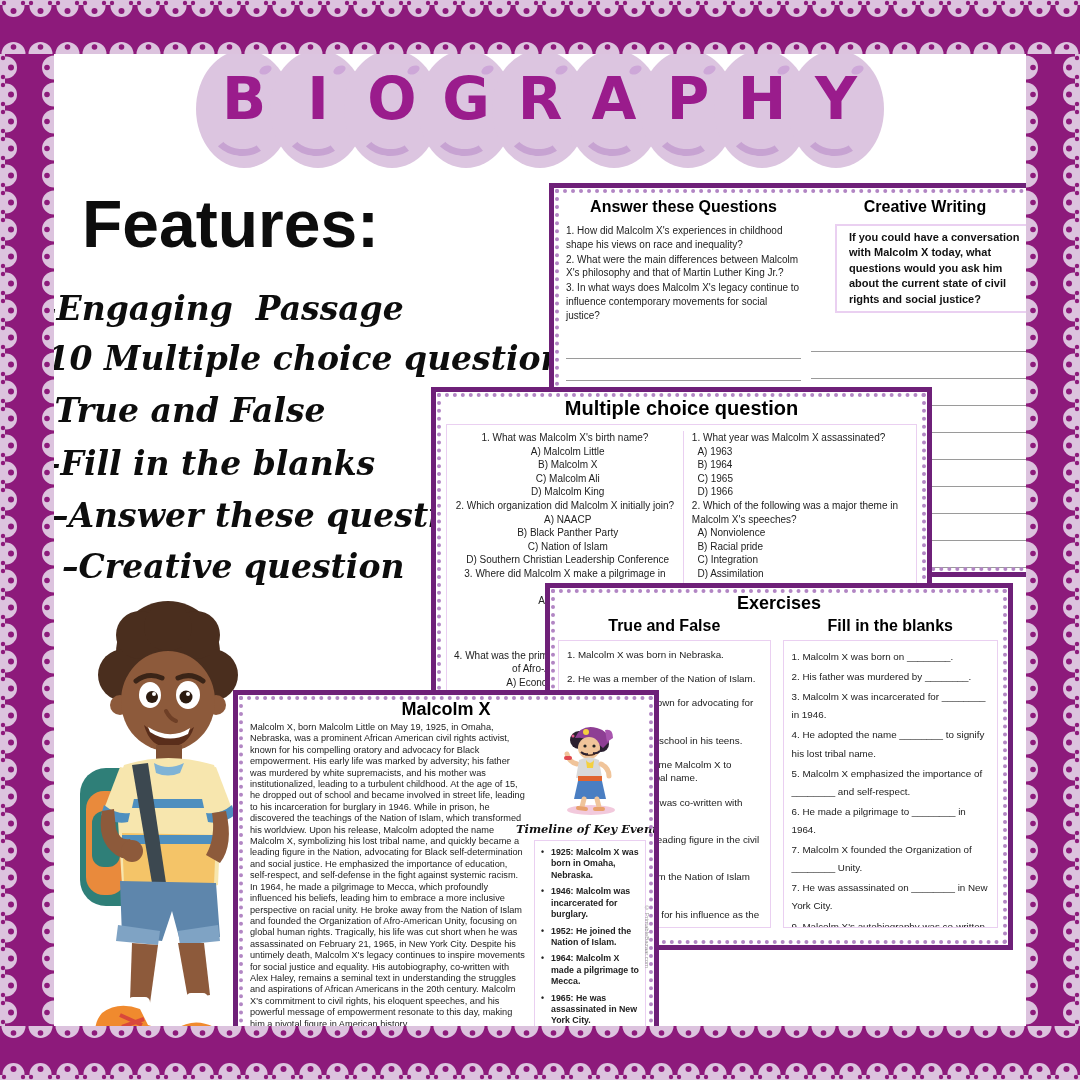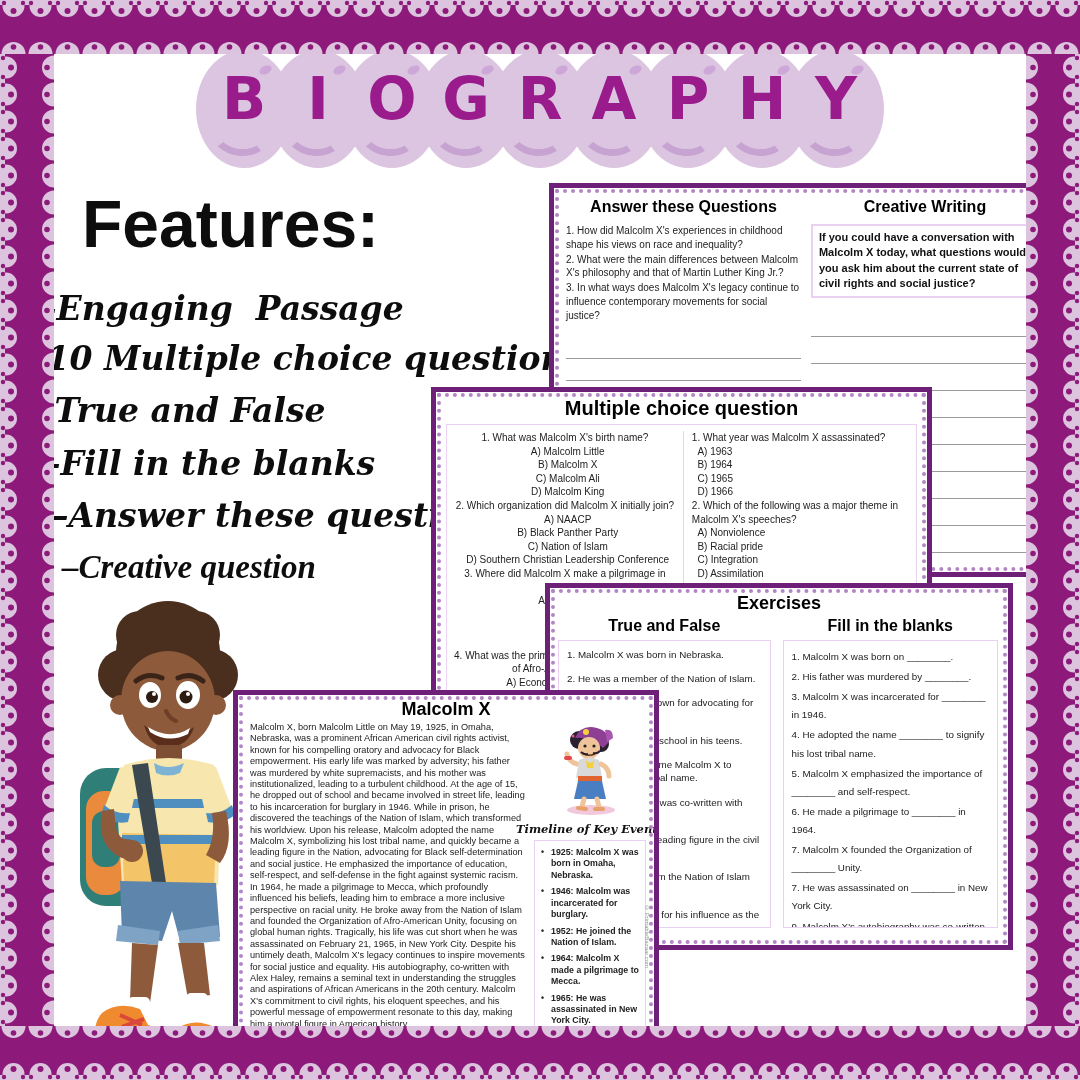--- a/index.html
+++ b/index.html
@@ -29,37 +29,37 @@
   .features-heading{position:absolute;left:82px;top:186px;z-index:1;color:#0d0d0d;
                  font-family:"Liberation Sans",sans-serif;font-weight:700;font-size:66px;letter-spacing:0px;}
   .features-list{position:absolute;left:28px;top:284px;z-index:1;width:480px;}
   .feature-item{font-family:"DejaVu Serif",serif;font-style:italic;font-weight:700;font-size:33px;
                  color:#0d0d0d;line-height:50px;white-space:pre;}
   .feature-item:nth-child(1){padding-left:12px;}
   .feature-item:nth-child(2){padding-left:2px;}
   .feature-item:nth-child(3){padding-left:10px;line-height:54px;}
   .feature-item:nth-child(4){padding-left:16px;line-height:52px;}
   .feature-item:nth-child(5){padding-left:24px;line-height:52px;}
-  .feature-item:nth-child(6){padding-left:34px;line-height:50px;font-family:Liberation Serif, serif;}
+  .feature-item:nth-child(6){padding-left:34px;line-height:50px;}
 
   
   .page{position:absolute;background:#ffffff;border:5px solid #6E2078;box-sizing:border-box;overflow:hidden;}
   .page::before{content:"";position:absolute;inset:1px;border:4px dotted #B286C4;pointer-events:none;z-index:5;}
   .pg-title{font-weight:800;color:#000;text-align:center;font-family:"Liberation Sans",sans-serif;}
   .lightbox{border:2px solid #EAD0F1;}
   .thinbox{border:1.5px solid #EAD0F1;}
 
   
   .pageA{left:549px;top:183px;width:505px;height:394px;z-index:3;}
   .pageA .cols{display:flex;padding:8px 10px 0 12px;}
   .pageA .colL{width:240px;}
   .pageA .colR{width:233px;margin-left:10px;}
   .pageA .col-title{font-size:16px;margin:2px 0 8px 0;}
   .aq-line{font-size:10px;line-height:1.38;color:#222;margin-bottom:1px;white-space:pre-wrap;}
-  .prompt-box{font-size:11px;font-weight:bold;line-height:1.4;color:#111;padding:4px 6px;margin-top:2px;}
+  .prompt-box{font-size:11px;font-weight:bold;line-height:1.4;color:#111;padding:4px 12px;margin-top:2px;margin-left:24px;}
   .lines{background:repeating-linear-gradient(to bottom,transparent 0,transparent 26px,#9a9a9a 26px,#9a9a9a 27px);}
   .linesL{height:90px;margin-top:14px;background:repeating-linear-gradient(to bottom,transparent 0,transparent 21px,#9a9a9a 21px,#9a9a9a 22px);}
   .linesR{height:282px;margin-top:12px;}
 
   
   .pageB{left:431px;top:387px;width:501px;height:420px;z-index:4;}
   .pageB .pg-title{font-size:20px;margin-top:5px;}
   .pageB .mcbox{margin:4px 10px 0 10px;display:flex;padding:6px 6px;height:372px;box-sizing:border-box;}
   .pageB .mccolL{width:236px;border-right:1.5px solid #EAD0F1;padding-right:6px;text-align:center;}
   .pageB .mccolR{width:230px;padding-left:8px;}

